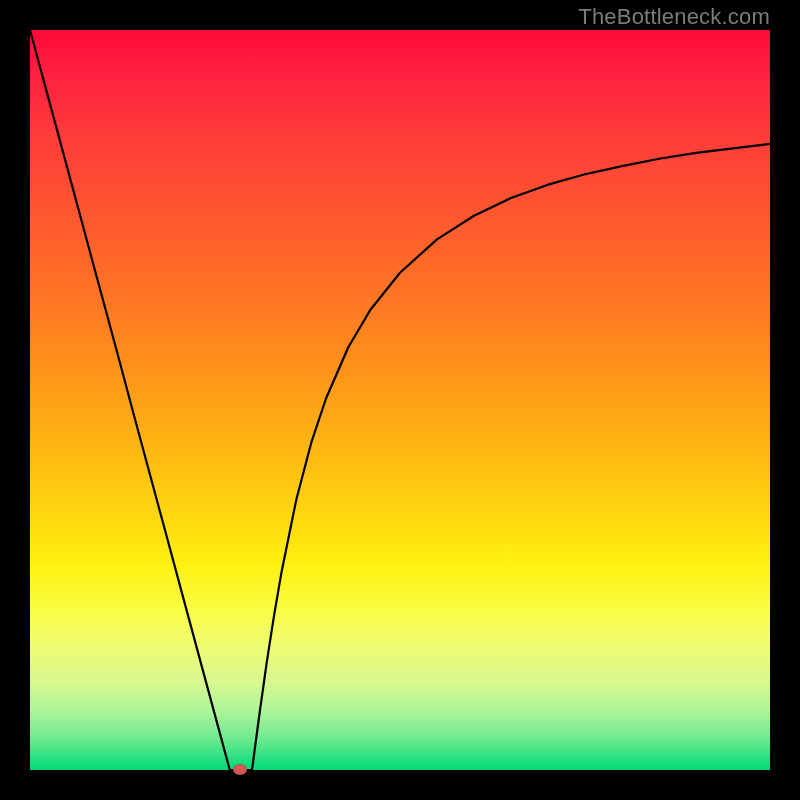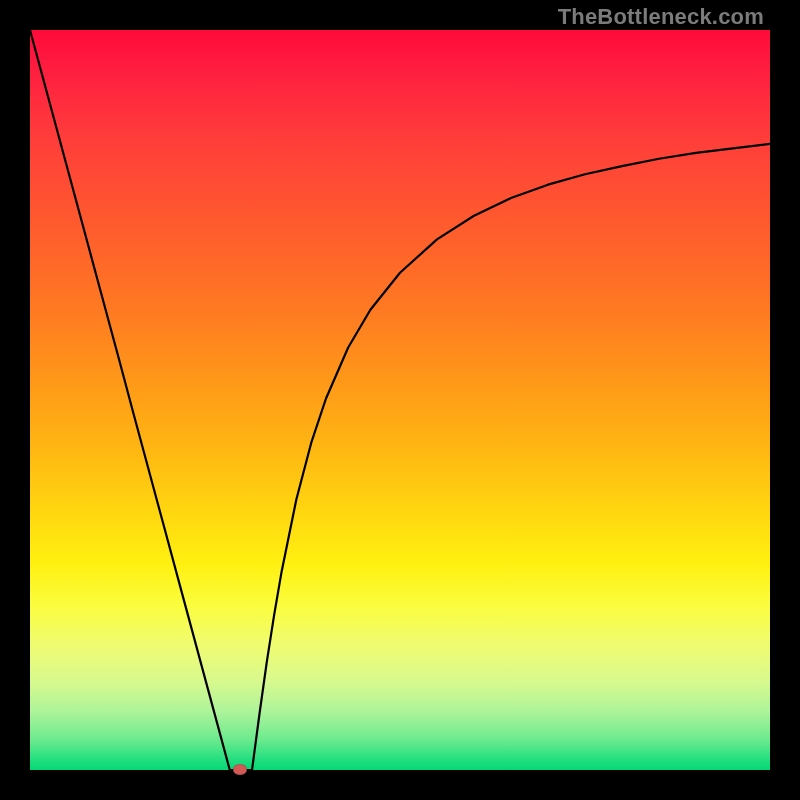--- a/index.html
+++ b/index.html
@@ -40,24 +40,24 @@
       #d8f98e 88%,
       #aef49a 92%,
       #6aea8e 96%,
       #18dd7d 99%,
       #05d877 100%
     );
   }
   .watermark {
     position: absolute;
     top: 4px;
-    right: 36px;
+    right: 30px;
     color: #7b7b7b;
     font-size: 22px;
-    font-weight: 700;
+    font-weight: 400;
     letter-spacing: 0.2px;
     user-select: none;
   }
   svg.curve {
     position: absolute;
     left: 0;
     top: 0;
     width: 740px;
     height: 740px;
     overflow: visible;

